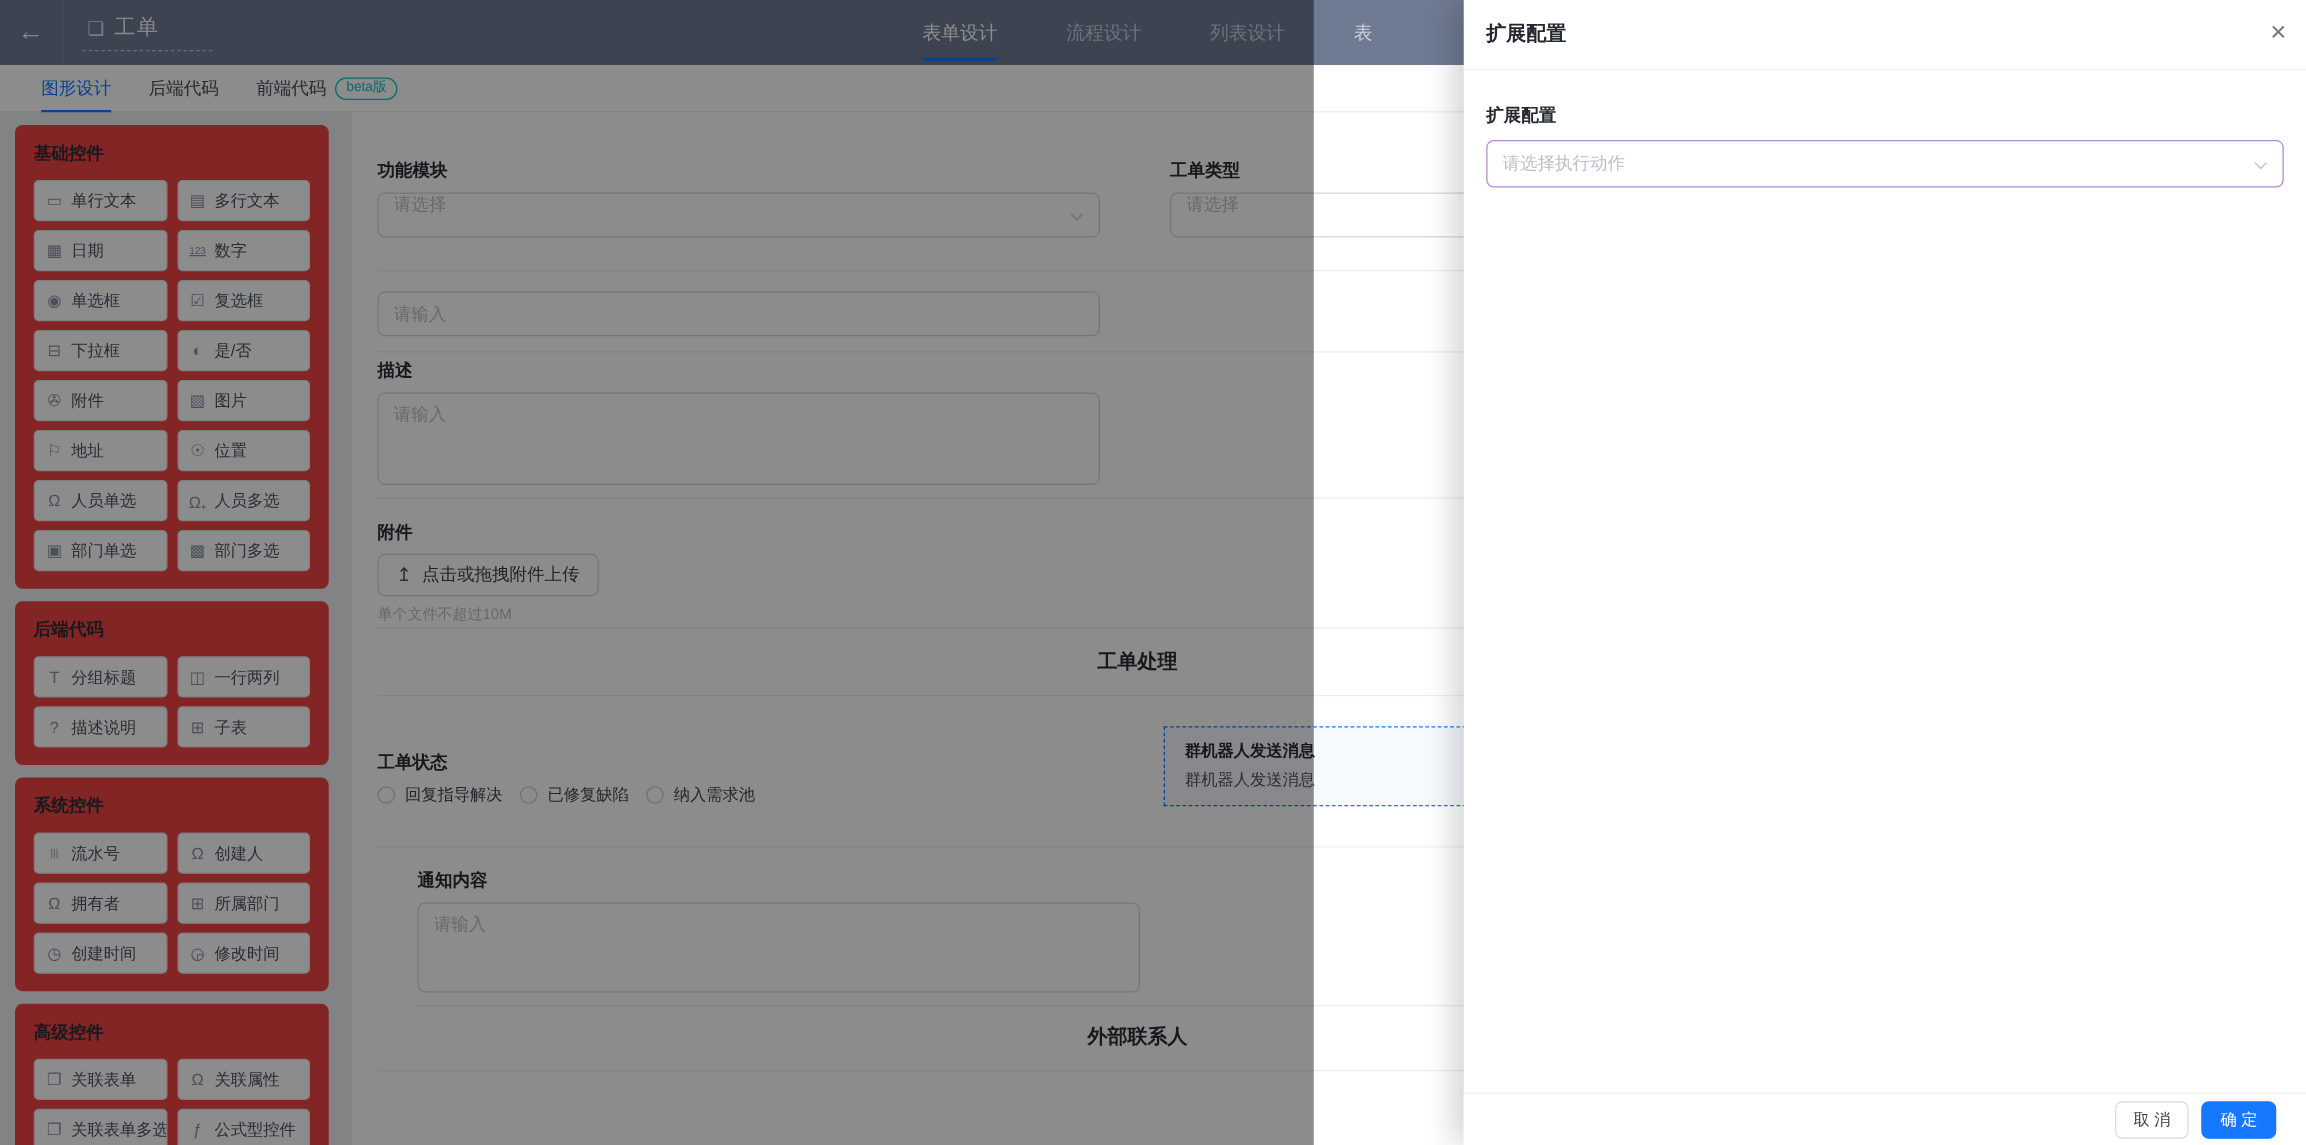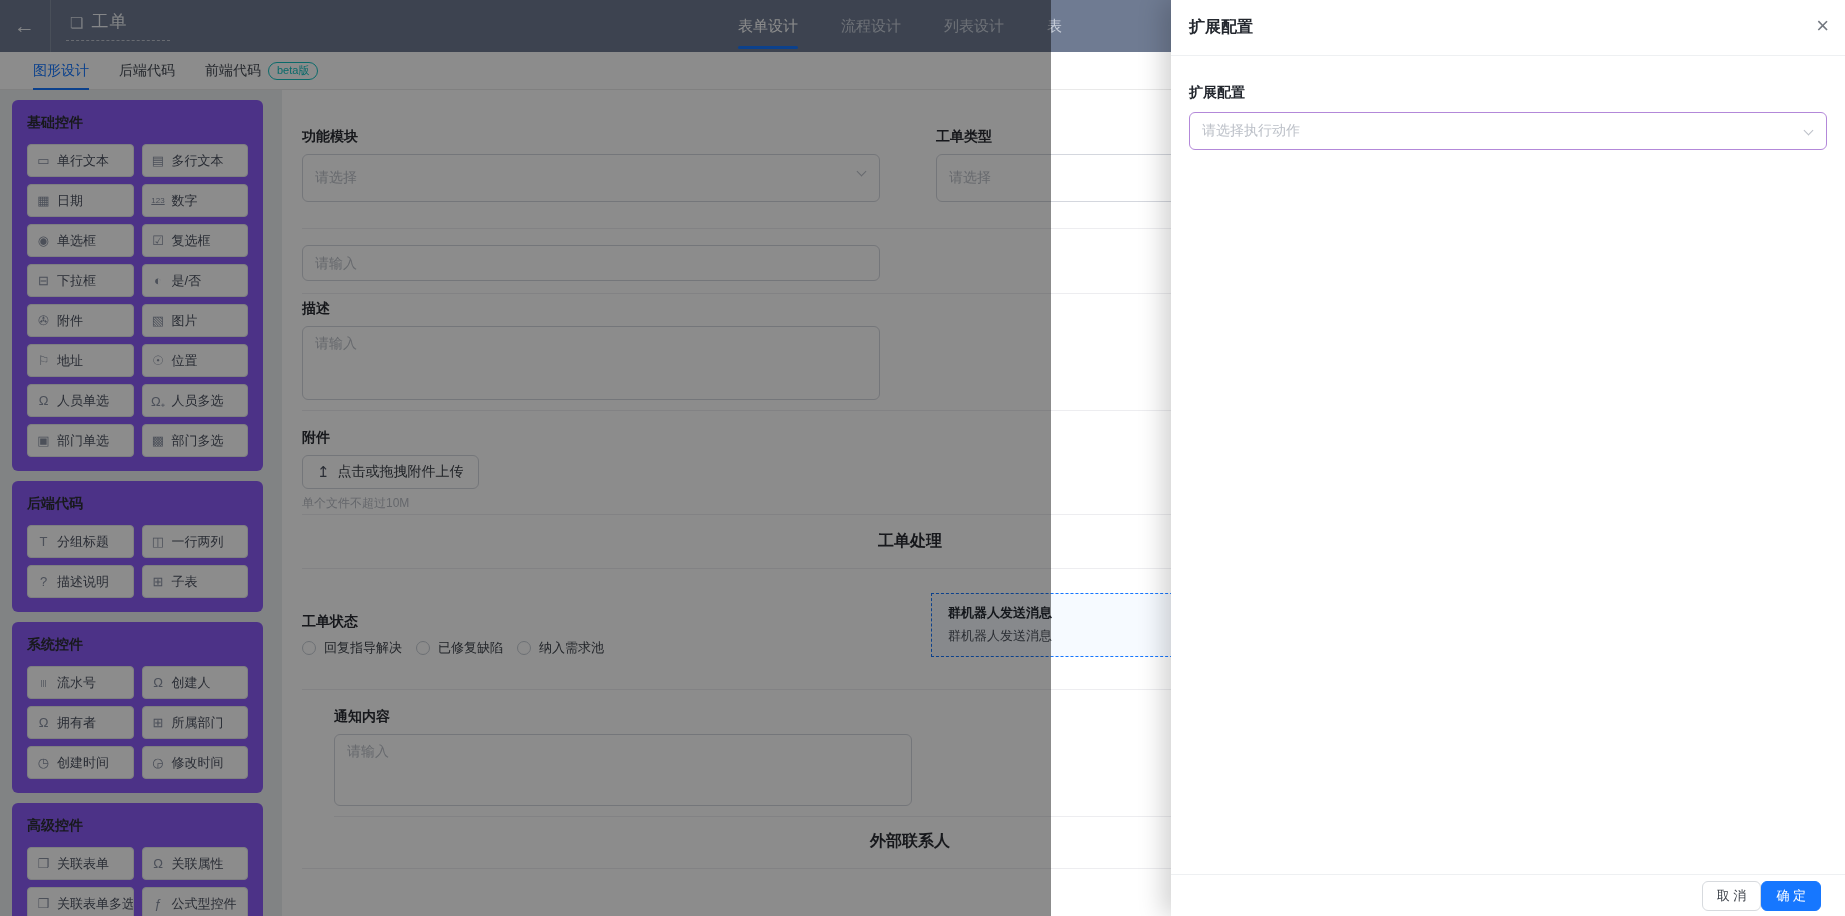--- a/index.html
+++ b/index.html
@@ -6,48 +6,48 @@
   html,body { width:1845px; height:916px; overflow:hidden; }
   body { font-family:"Liberation Sans", sans-serif; background:#eceef1; position:relative; color:#2a2d33; }
 
   
   .app-header { position:absolute; left:0; top:0; width:100%; height:52px; background:#6f7b92; z-index:1; }
   .back-btn { position:absolute; left:14px; top:14px; font-size:21px; color:#eceef2; cursor:pointer; line-height:24px; }
   .hdr-sep { position:absolute; left:50px; top:0; width:1px; height:52px; background:rgba(255,255,255,0.16); }
   .doc-block { position:absolute; left:66px; top:10px; padding:0 4px 7px 4px; border-bottom:1px dashed rgba(255,255,255,0.55); display:flex; align-items:center; gap:8px; min-width:104px; }
   .doc-icon { font-size:15px; color:#dfe3ea; position:relative; top:1px; }
   .doc-title { font-size:17px; color:#f2f4f7; font-weight:500; letter-spacing:1px;text-align:center; }
-  .hdr-tabs { position:absolute; left:738px; top:0; height:52px; display:flex; gap:43px; }
+  .hdr-tabs { position:absolute; left:738px; top:0; height:52px; display:flex; gap:55px; }
   .hdr-tab { position:relative; height:52px; display:flex; align-items:center; font-size:15px; color:#c9cfda; cursor:pointer; white-space:nowrap; }
   .hdr-tab.active { color:#ffffff; }
   .hdr-tab.active::after { content:""; position:absolute; left:0; right:0; bottom:3px; height:3px; background:#1677ff; border-radius:2px; }
 
   
   .subtab-bar { position:absolute; left:0; top:52px; width:100%; height:38px; background:#ffffff; border-bottom:1px solid #e9e9e9; display:flex; align-items:center; padding-left:33px; gap:30px; z-index:1; }
   .subtab { position:relative; height:38px; display:flex; align-items:center; gap:7px; font-size:14px; color:#454b54; cursor:pointer; }
   .subtab.active { color:#1677ff; }
   .subtab.active::after { content:""; position:absolute; left:0; right:0; bottom:0; height:2px; background:#1677ff; }
   .beta-pill { font-size:11px; color:#13c2c2; border:1px solid #13c2c2; border-radius:10px; padding:1px 8px 2px 8px; line-height:13px; }
 
   
   .palette { position:absolute; left:0; top:90px; width:275px; bottom:0; background:#eceef1; padding:10px 12px; overflow:hidden; z-index:1; }
-  .pal-card { background:#8b5cf6; border-radius:6px; padding:14px 15px; margin-bottom:10px; }
+  .pal-card { background:#ef4444; border-radius:6px; padding:14px 15px; margin-bottom:10px; }
   .pal-title { font-size:14px; font-weight:bold; color:#2c2f36; margin-bottom:12px; }
   .pal-grid { display:grid; grid-template-columns:1fr 1fr; gap:7px 8px; }
   .pal-item { height:33px; background:#ffffff; border:1px solid #e6e8ec; border-radius:4px; display:flex; align-items:center; gap:6px; padding:0 8px; cursor:grab; overflow:hidden; }
   .pal-item .glyph { width:15px; font-size:13px; color:#8a92a3; text-align:center; flex:none; }
   .pal-item .glyph.tiny { font-size:8px; letter-spacing:0; text-decoration:underline; }
   .pal-item .lbl { font-size:13px; color:#4c5260; white-space:nowrap; }
 
   
   .canvas { position:absolute; left:282px; top:90px; right:0; bottom:0; background:#ffffff; z-index:1; }
   .form { margin-left:20px; width:1216px; }
   .frow { border-bottom:1px solid #ededf0; }
   .flabel { font-size:14px; font-weight:bold; color:#2a2d33; margin-bottom:8px; }
-  .selbox { position:relative; height:48px; border:1px solid #d4d7de; border-radius:6px; background:#fff; display:flex; align-items:center; padding:0 30px 0 12px; cursor:pointer; }
+  .selbox { position:relative; height:36px; border:1px solid #d4d7de; border-radius:6px; background:#fff; display:flex; padding:0 30px 0 12px; cursor:pointer; }
   .ph { font-size:14px; color:#bcc0c8; }
   .chev { position:absolute; right:14px; top:13px; width:7px; height:7px; border-right:1.5px solid #bcc0c8; border-bottom:1.5px solid #bcc0c8; transform:rotate(45deg); }
   .tinput { width:100%; height:36px; border:1px solid #d4d7de; border-radius:6px; padding:0 12px; font-size:14px; font-family:inherit; color:#2a2d33; outline:none; background:#fff; }
   .tinput::placeholder, .tarea::placeholder { color:#bcc0c8; }
   .tarea { width:100%; border:1px solid #d4d7de; border-radius:6px; padding:8px 12px; font-size:14px; font-family:inherit; color:#2a2d33; outline:none; resize:none; background:#fff; display:block; }
 
   .row1 { display:flex; padding:38px 0 26px 0; }
   .col-l { width:578px; }
   .col-r { width:560px; margin-left:56px; }
   .row2 { padding:16px 0 12px 0; } .row2 .tinput { width:578px; }
@@ -75,21 +75,21 @@
 
   
   .drawer { position:absolute; right:0; top:0; width:674px; height:916px; background:#ffffff; z-index:30; box-shadow:-8px 0 24px rgba(0,0,0,0.18); }
   .drawer-hd { position:relative; height:56px; border-bottom:1px solid #eef0f2; display:flex; align-items:center; padding-left:18px; }
   .drawer-title { font-size:16px; font-weight:bold; color:#23272e; }
   .drawer-close { position:absolute; right:16px; top:14px; font-size:22px; color:#737880; cursor:pointer; line-height:24px; }
   .drawer-body { padding:28px 18px 0 18px; }
   .d-label { font-size:14px; font-weight:bold; color:#23272e; margin-bottom:10px; }
   .d-select { position:relative; height:38px; border:1px solid #b388d9; border-radius:6px; display:flex; align-items:center; padding:0 30px 0 12px; cursor:pointer; background:#fff; }
   .d-select .chev { top:14px; }
-  .drawer-ft { position:absolute; left:0; right:0; bottom:0; height:42px; border-top:1px solid #eef0f2; display:flex; align-items:center; justify-content:flex-end; gap:0; padding-right:24px; background:#fff; }
+  .drawer-ft { position:absolute; left:0; right:0; bottom:0; height:42px; border-top:1px solid #eef0f2; display:flex; align-items:center; justify-content:flex-end; gap:10px; padding-right:24px; background:#fff; }
   .btn { height:30px; border-radius:6px; font-size:13px; padding:0 14px; cursor:pointer; font-family:inherit; }
   .btn-default { background:#fff; border:1px solid #d7dade; color:#3a3f47; }
   .btn-primary { background:#1677ff; border:1px solid #1677ff; color:#fff; }
 </style>
 </head>
 <body>
 
 <div class="app-header">
   <span class="back-btn">←</span>
   <div class="hdr-sep"></div>

